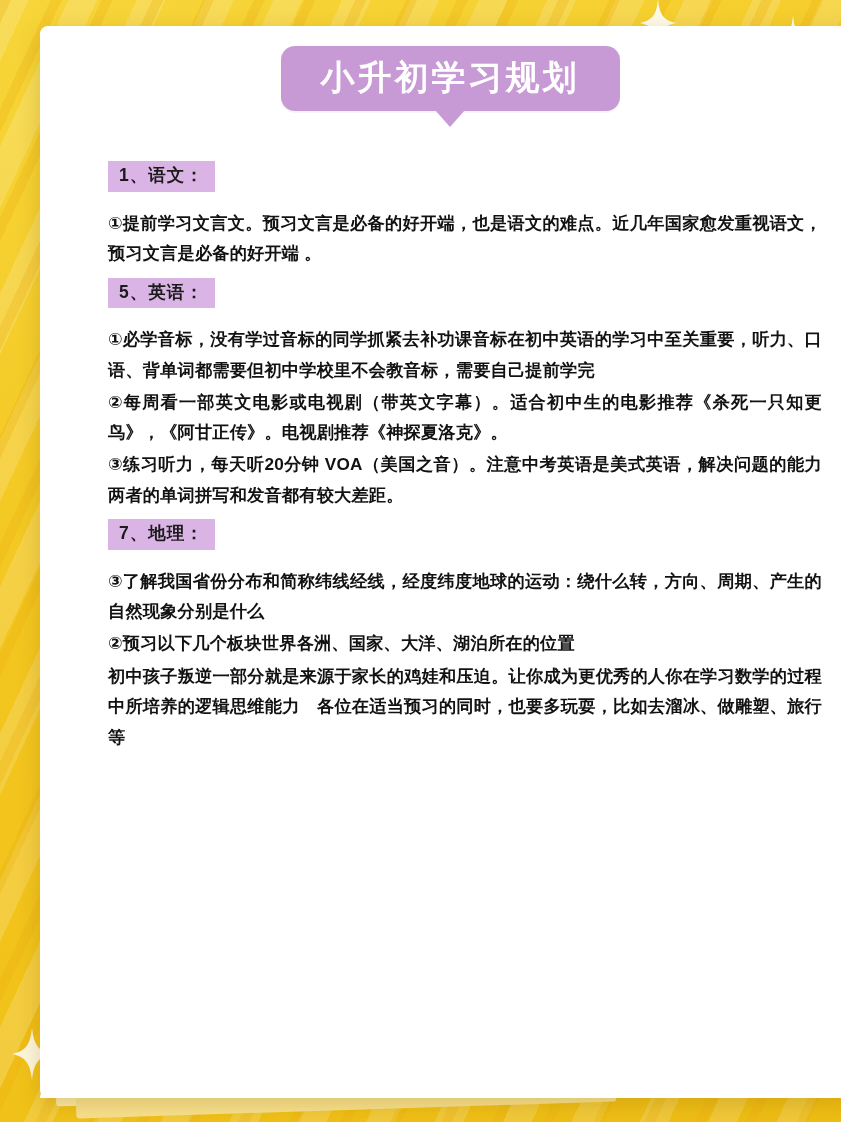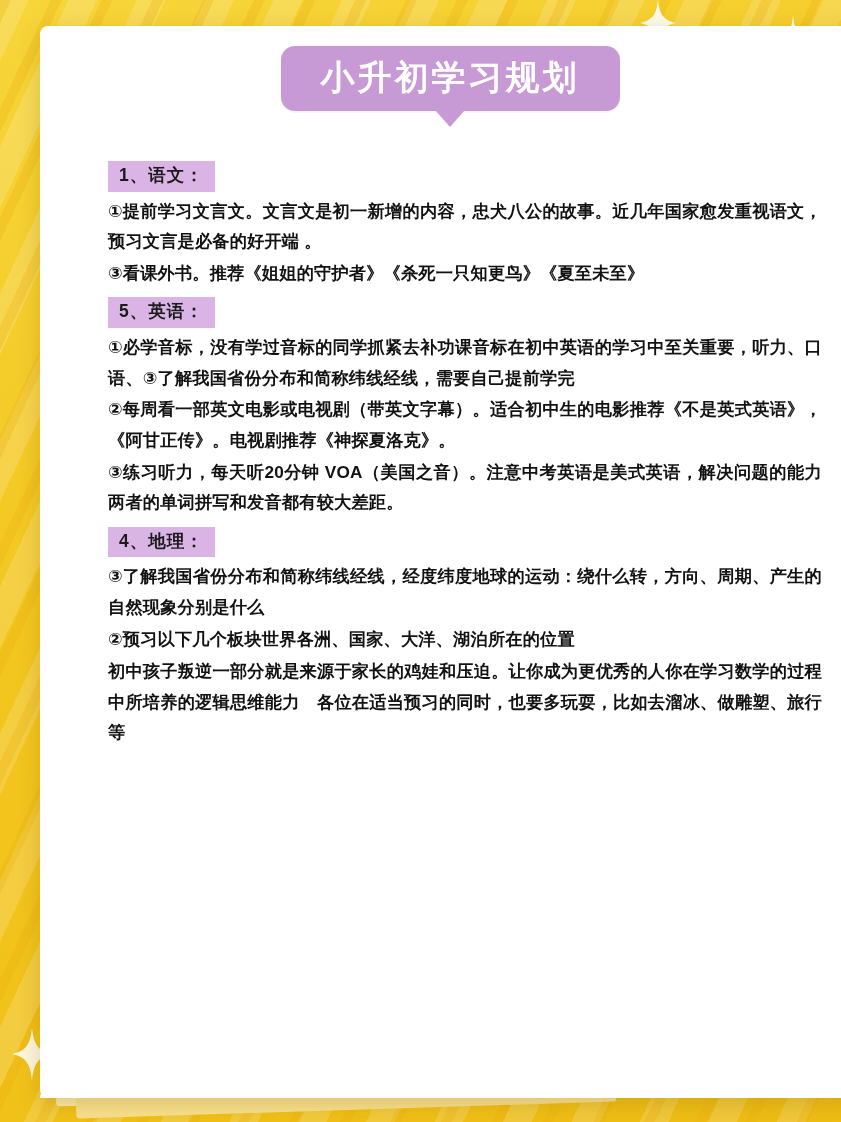--- a/index.html
+++ b/index.html
@@ -132,21 +132,21 @@
   .section { margin-bottom: 2px; }
 
   .section-head {
     display: inline-block;
     background: #dbb4e6;
     color: #1b1b1b;
     font-size: 17.5px;
     font-weight: bold;
     letter-spacing: 1px;
     padding: 3px 11px 4px 11px;
-    margin: 7px 0 4px 0;
+    margin: 7px 0 16px 0;
     line-height: 1.35;
   }
 
   .para {
     color: #121212;
     font-size: 17.2px;
     line-height: 1.78;
     letter-spacing: 0.2px;
     margin: 0 0 1px 0;
     text-align: justify;
@@ -191,34 +191,33 @@
     <div id="title-badge">
       <div id="title-text">小升初学习规划</div>
       <div class="tail"></div>
     </div>
   </div>
 
   <div id="content">
 
     <div class="section">
       <div class="section-head">1、语文：</div>
-      <p class="para">①提前学习文言文。文言文是初一新增的内容，忠犬八公的故事。近几年国家愈发重视语文，预习文言是必备的好开端 。</p>
-      <p class="para">③看课外书。推荐《姐姐的守护者》《杀死一只知更鸟》《夏至未至》</p>
+      <p class="para">①提前学习文言文。预习文言是必备的好开端，也是语文的难点。近几年国家愈发重视语文，预习文言是必备的好开端 。</p>
     </div>
 
     <div class="section">
       <div class="section-head">5、英语：</div>
-      <p class="para">①必学音标，没有学过音标的同学抓紧去补功课音标在初中英语的学习中至关重要，听力、口语、③了解我国省份分布和简称纬线经线，需要自己提前学完</p>
-      <p class="para">②每周看一部英文电影或电视剧（带英文字幕）。适合初中生的电影推荐《不是英式英语》，《阿甘正传》。电视剧推荐《神探夏洛克》。</p>
+      <p class="para">①必学音标，没有学过音标的同学抓紧去补功课音标在初中英语的学习中至关重要，听力、口语、背单词都需要但初中学校里不会教音标，需要自己提前学完</p>
+      <p class="para">②每周看一部英文电影或电视剧（带英文字幕）。适合初中生的电影推荐《杀死一只知更鸟》，《阿甘正传》。电视剧推荐《神探夏洛克》。</p>
       <p class="para">③练习听力，每天听20分钟 VOA（美国之音）。注意中考英语是美式英语，解决问题的能力 两者的单词拼写和发音都有较大差距。</p>
     </div>
 
 
     <div class="section">
-      <div class="section-head">4、地理：</div>
+      <div class="section-head">7、地理：</div>
       <p class="para">③了解我国省份分布和简称纬线经线，经度纬度地球的运动：绕什么转，方向、周期、产生的自然现象分别是什么</p>
       <p class="para">②预习以下几个板块世界各洲、国家、大洋、湖泊所在的位置</p>
     </div>
 
     <div class="section">
       <p class="para">初中孩子叛逆一部分就是来源于家长的鸡娃和压迫。让你成为更优秀的人你在学习数学的过程中所培养的逻辑思维能力　各位在适当预习的同时，也要多玩耍，比如去溜冰、做雕塑、旅行等</p>
     </div>
 
   </div>
 </div>

